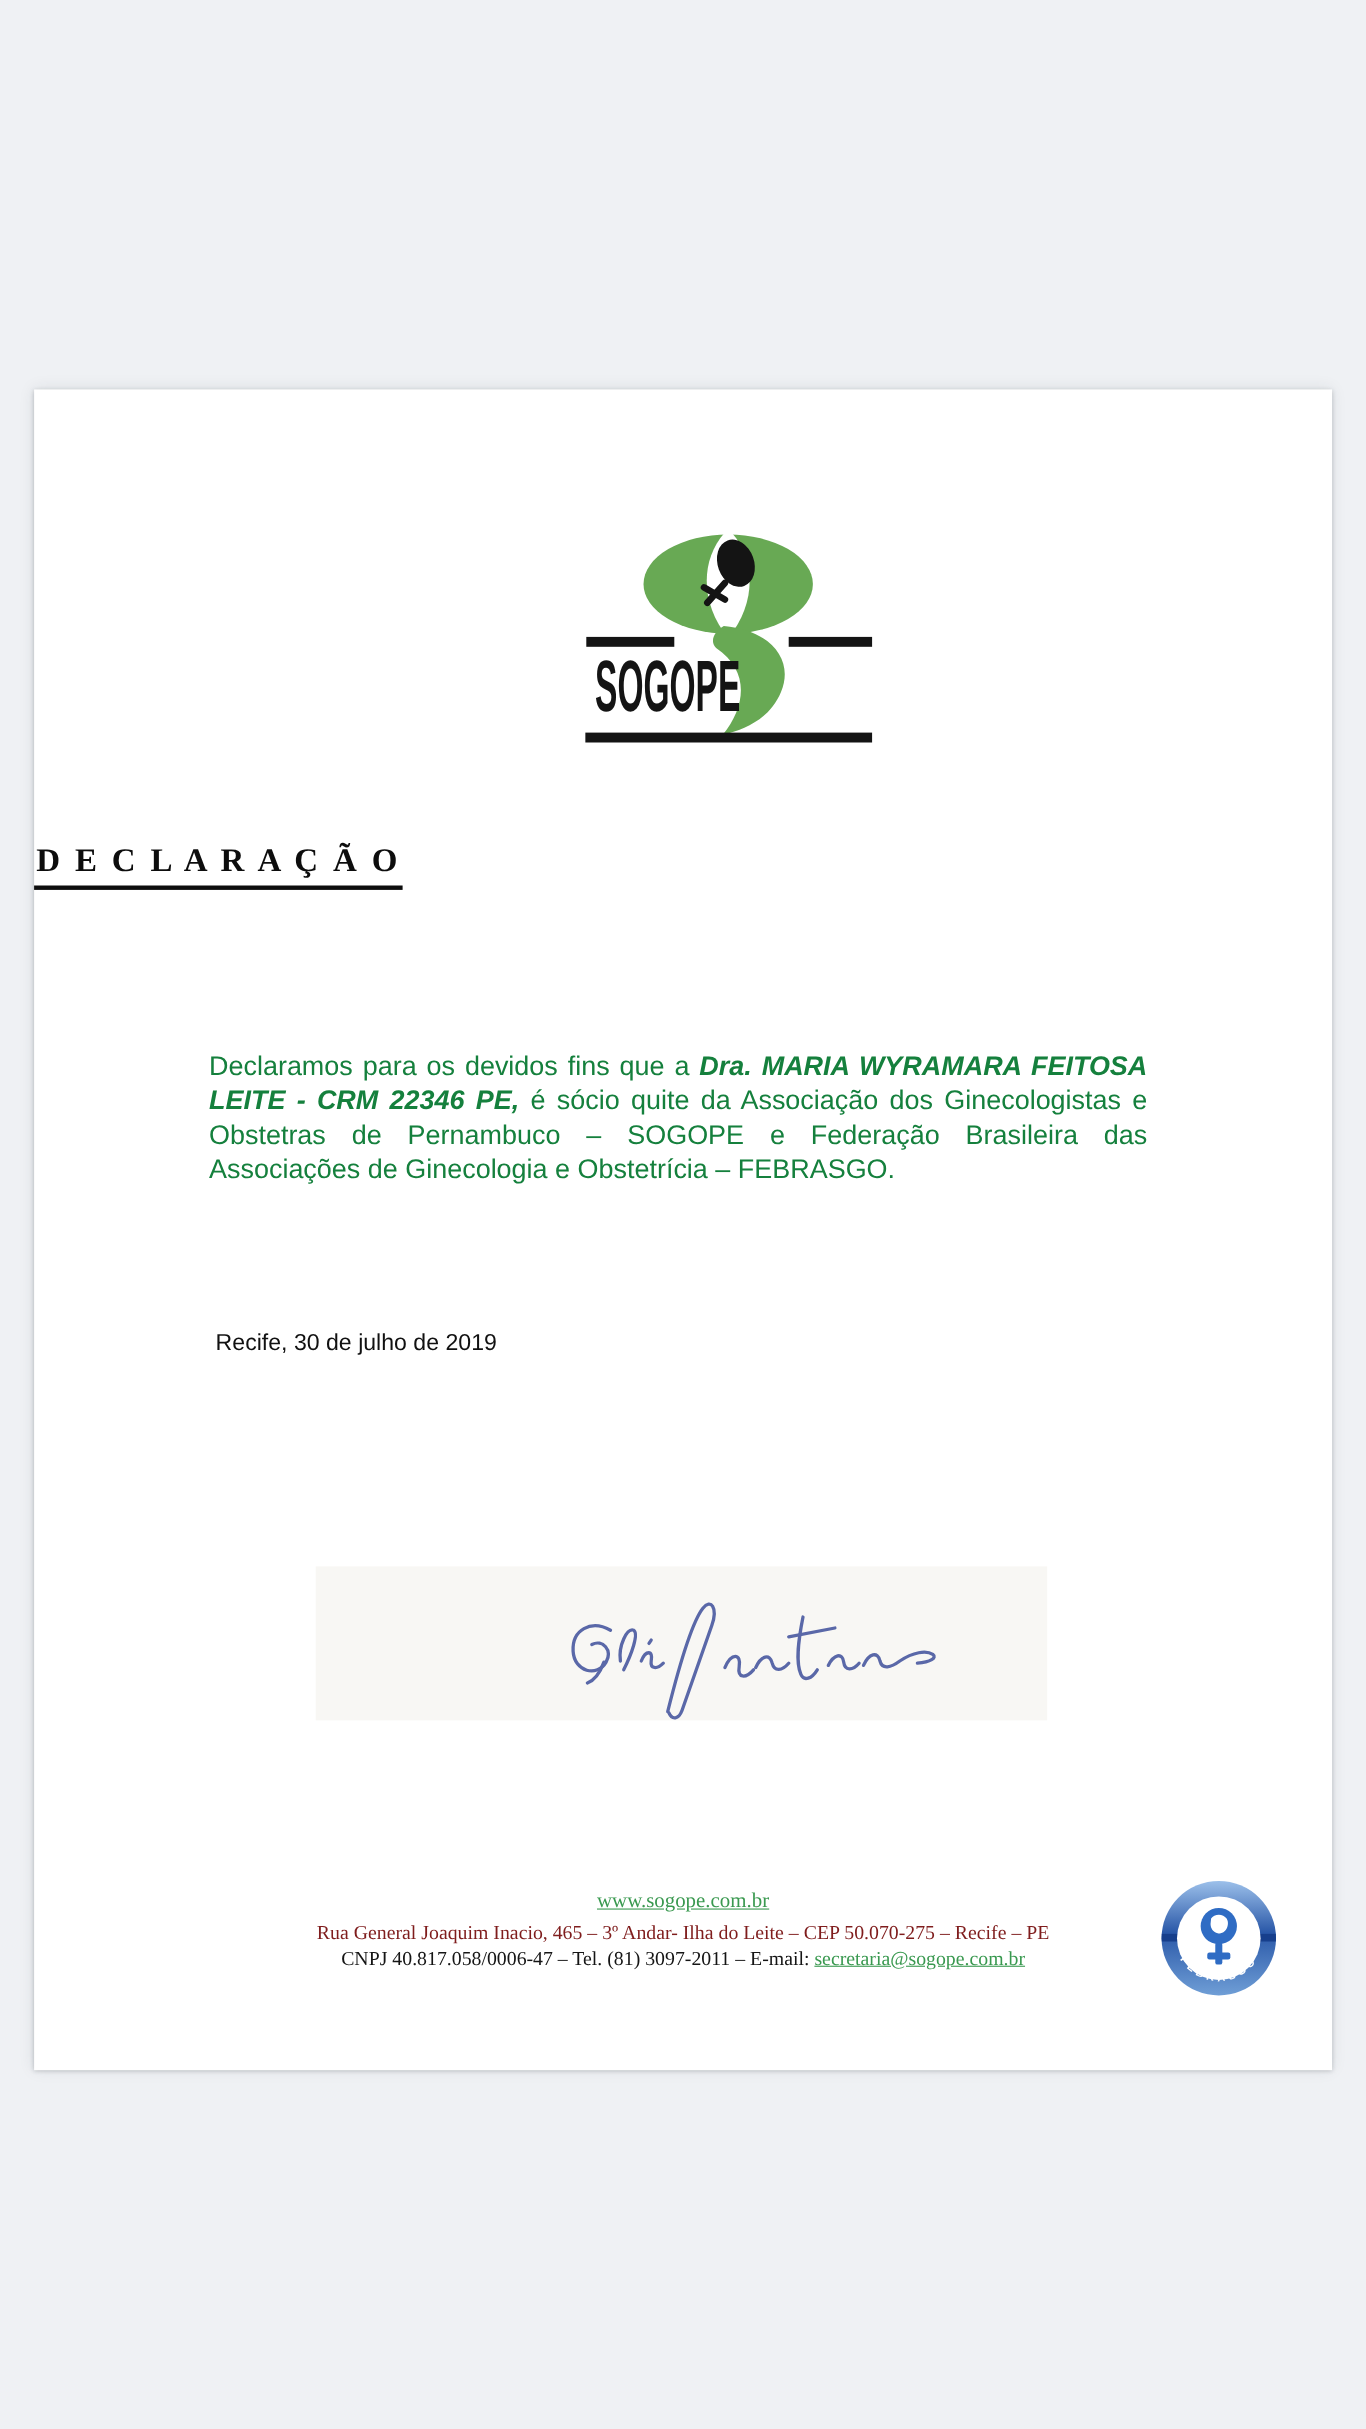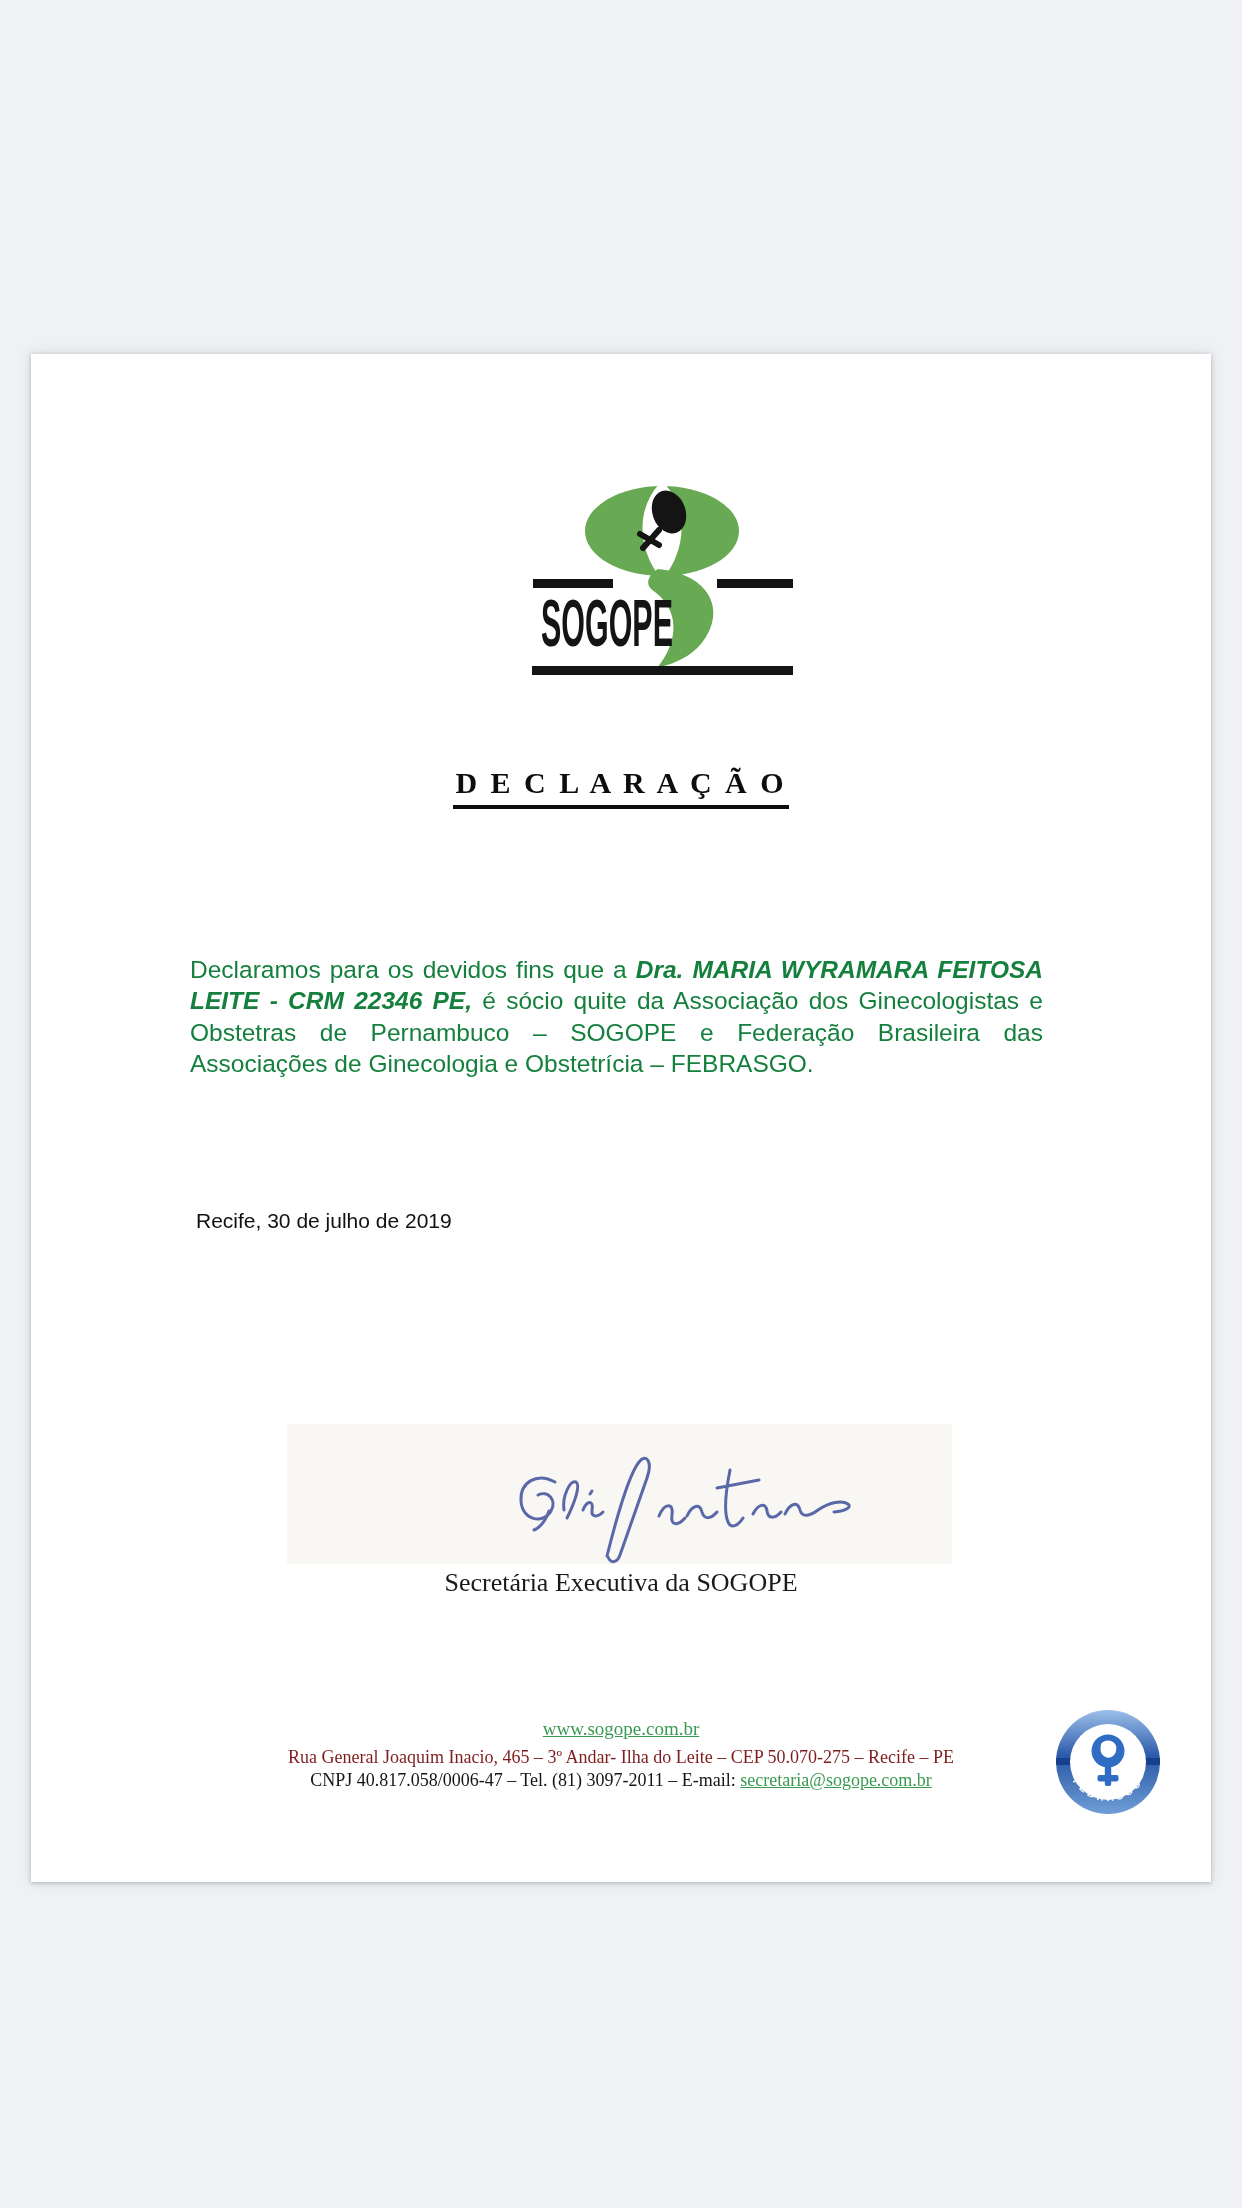--- a/index.html
+++ b/index.html
@@ -33,21 +33,21 @@
     top: 131px;
     width: 261px;
     height: 192px;
   }
   
   .doc-title {
     position: absolute;
     left: 0;
     top: 412px;
     width: 1180px;
-    text-align: center;
+    text-align: left;
   }
   .doc-title span {
     display: inline-block;
     font-family: "Liberation Serif", serif;
     font-weight: bold;
     font-size: 30px;
     letter-spacing: 3px;
     color: #0d0d0d;
     border-bottom: 4px solid #0d0d0d;
     padding: 0 2px 5px 2px;
@@ -180,21 +180,20 @@
           <path d="M400,92 c5,-11 13,-13 15,-4 c2,8 9,7 15,0"></path>
           <path d="M443,46 C439,66 436,86 441,98 C444,105 451,102 456,94"></path>
           <path d="M430,64 L472,56"></path>
           <path d="M466,90 c5,-10 13,-12 14,-3 c1,8 8,8 14,1"></path>
           <path d="M498,90 c5,-11 13,-13 15,-4 c2,8 10,6 18,0 c12,-8 24,-10 30,-6 c4,3 -2,7 -14,8"></path>
         </g>
       </svg>
     </div>
 
     <div class="signatory">
-      <div>Secretária Executiva da SOGOPE</div>
     </div>
 
     <div class="footer-web">
       <a>www.sogope.com.br</a>
     </div>
     <div class="footer-address">Rua General Joaquim Inacio, 465 – 3º Andar- Ilha do Leite – CEP 50.070-275 – Recife – PE</div>
     <div class="footer-registration"><span>CNPJ 40.817.058/0006-47 – Tel. (81) 3097-2011 – E-mail: </span><a class="footer-email">secretaria@sogope.com.br</a></div>
 
     <svg class="febrasgo-logo" viewBox="0 0 106 106">
       <defs>

